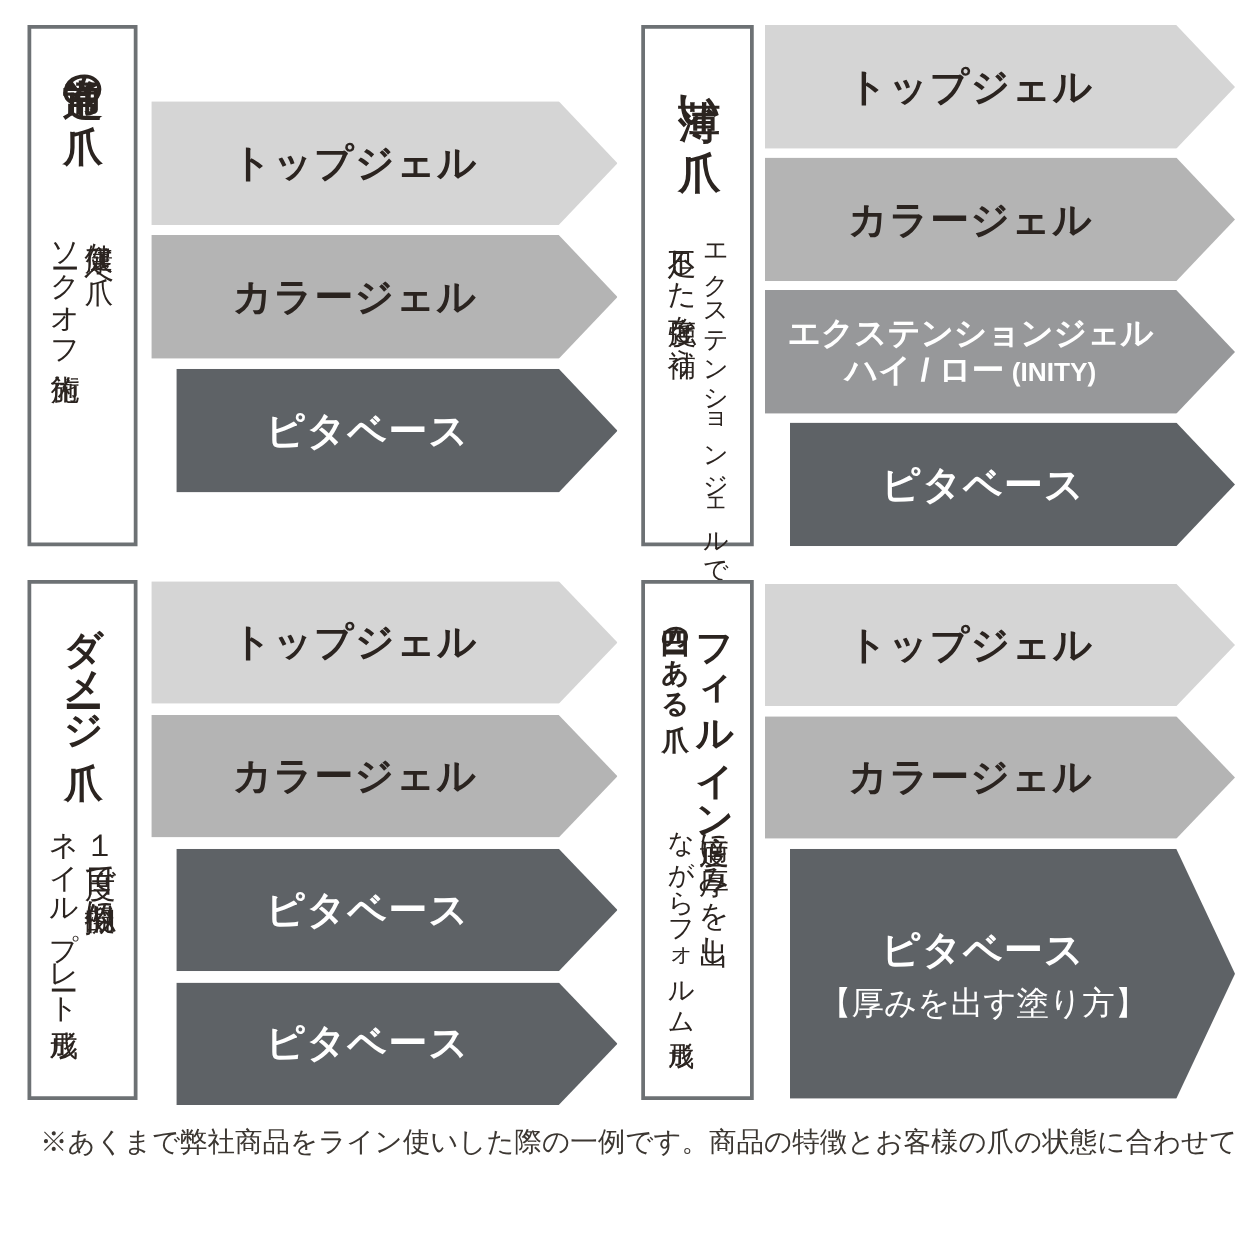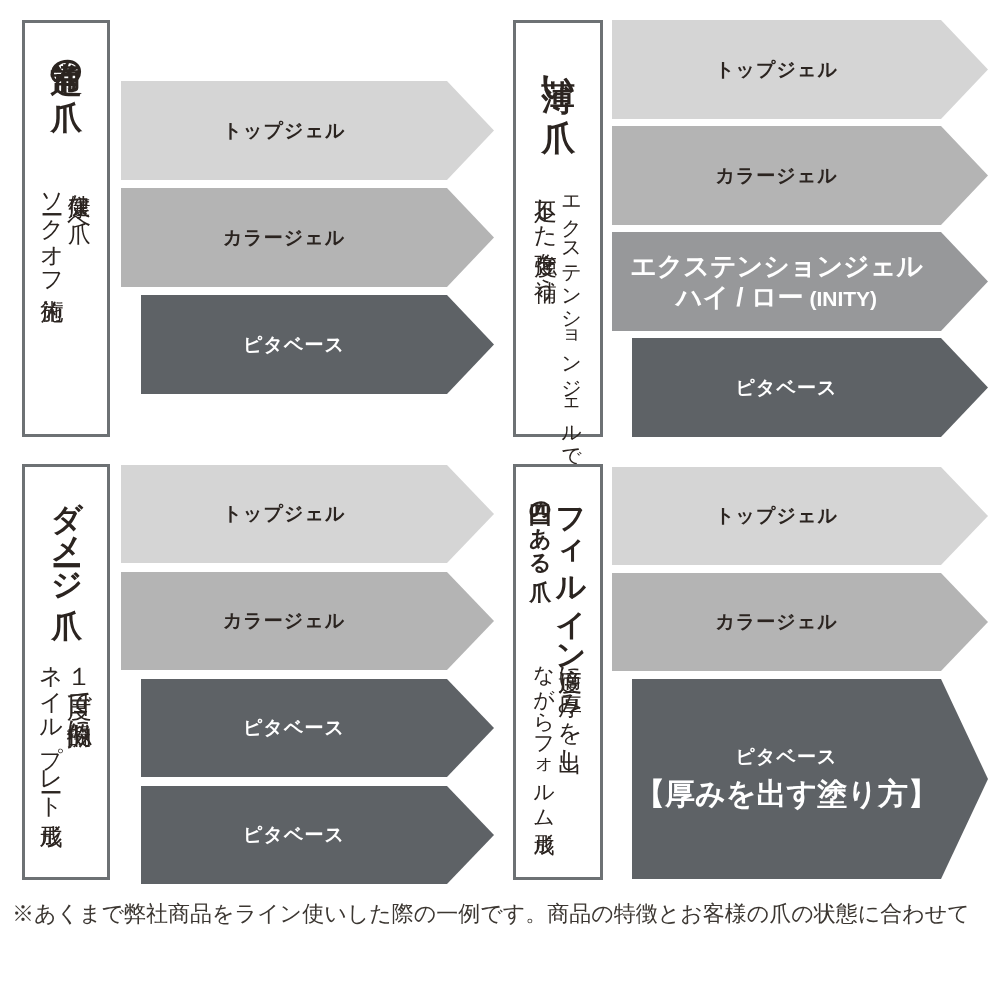--- a/index.html
+++ b/index.html
@@ -46,27 +46,27 @@
   .st2 .arrow,.st3 .arrow{height:98px;}
   .st3 .arrow--big{height:200px;}
 
   .arrow{position:relative;display:flex;flex-direction:column;justify-content:center;align-items:center;
          box-sizing:border-box;padding-right:47px;
          clip-path:polygon(0 0, calc(100% - 47px) 0, 100% 50%, calc(100% - 47px) 100%, 0 100%);}
   .arrow--light{background:var(--arrow-light);color:var(--text-dark);}
   .arrow--medium{background:var(--arrow-medium);color:var(--text-dark);text-align:right;}
   .arrow--ext{background:var(--arrow-ext);color:var(--text-light);}
   .arrow--dark{background:var(--arrow-dark);color:var(--text-light);margin-left:20px;}
-  .a-label{font-size:19px;font-weight:800;letter-spacing:1px;white-space:nowrap;}
+  .a-label{font-size:31px;font-weight:800;letter-spacing:1px;white-space:nowrap;}
   .a-line{font-size:26px;font-weight:800;line-height:1.18;text-align:center;white-space:nowrap;}
   .a-note{font-size:21px;font-weight:700;margin-left:6px;}
-  .a-sub{font-size:30px;font-weight:700;margin-top:4px;white-space:nowrap;}
+  .a-sub{font-size:26px;font-weight:400;margin-top:4px;white-space:nowrap;}
 
   
-  .footnote{position:absolute;left:12px;top:898px;width:950px;font-size:22px;line-height:32px;color:var(--note-text);}
+  .footnote{position:absolute;left:32px;top:898px;width:950px;font-size:22px;line-height:32px;color:var(--note-text);}
   .footnote div{white-space:nowrap;}
 </style>
 </head>
 <body>
 
 <div id="stage">
 
   <div class="q0">
     <div class="label-box box0">
       <div class="title-group">

